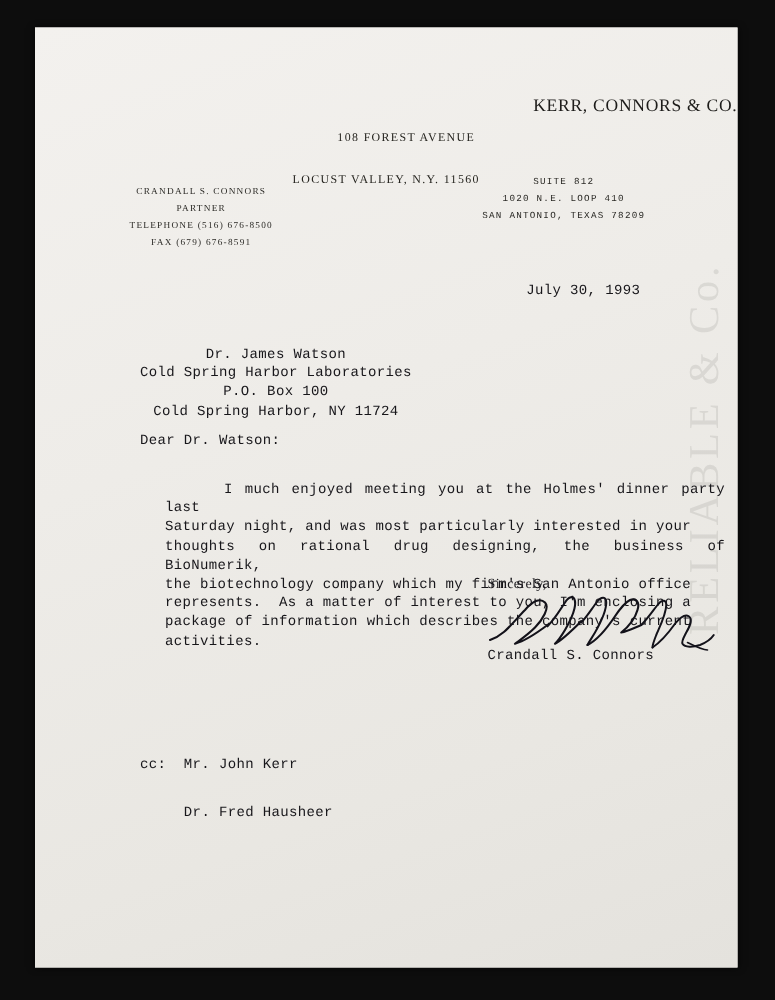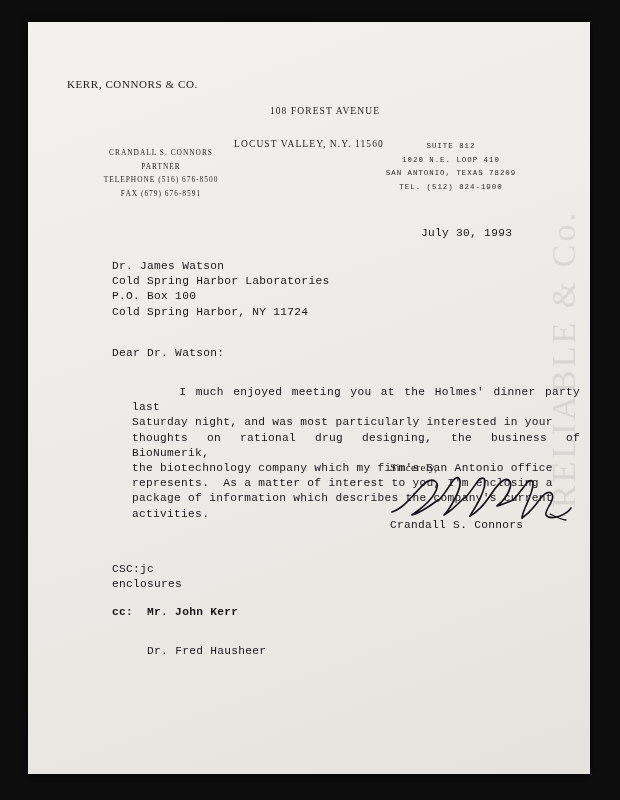--- a/index.html
+++ b/index.html
@@ -53,23 +53,23 @@
     letter-spacing: 3px;
     color: rgba(120,118,112,0.16);
     white-space: nowrap;
     text-align: center;
   }
   
   .lh-company {
     position: absolute;
     left: 0; right: 0;
     top: 56px;
-    text-align: left;
-    font-family: "Liberation Serif", serif;
-    font-size: 11px;
+    text-align: right;
+    font-family: "Liberation Serif", serif;
+    font-size: 14px;
     letter-spacing: 0.6px;
     color: #1d1c1a;
     padding-left: 39px;
   }
   .lh-addr1 {
     position: absolute;
     left: 0; right: 0;
     top: 84px;
     text-align: center;
     font-size: 9.5px;
@@ -126,21 +126,22 @@
   }
   #date {
     position: absolute;
     left: 362px;
     top: 204px;
     margin-left: 31px;
   }
   #recipient {
     position: absolute;
     left: 84px;
-    top: 237px;
+    top: 255px;
+    text-align: center;
   }
   #salutation {
     position: absolute;
     left: 84px;
     top: 324px;
   }
   #bodytext {
     position: absolute;
     left: 84px;
     top: 363px;
@@ -169,21 +170,20 @@
   }
   #initials {
     position: absolute;
     left: 84px;
     top: 540px;
   }
   #cc-line {
     position: absolute;
     left: 84px;
     top: 583px;
-    font-weight: bold;
   }
   #cc-second {
     position: absolute;
     left: 84px;
     top: 622px;
   }
 </style>
 </head>
 <body>
 
@@ -203,21 +203,20 @@
       <div>CRANDALL S. CONNORS</div>
       <div>PARTNER</div>
       <div>TELEPHONE (516) 676-8500</div>
       <div>FAX (679) 676-8591</div>
     </div>
 
     <div class="contact-right">
       <div>SUITE 812</div>
       <div>1020 N.E. LOOP 410</div>
       <div>SAN ANTONIO, TEXAS 78209</div>
-      <div>TEL. (512) 824-1900</div>
     </div>
 
     <div id="date" class="typed">July 30, 1993</div>
 
     <div id="recipient" class="typed">Dr. James Watson
 Cold Spring Harbor Laboratories
 P.O. Box 100
 Cold Spring Harbor, NY 11724</div>
 
     <div id="salutation" class="typed">Dear Dr. Watson:</div>
@@ -239,20 +238,18 @@
         <path d="M79 30 C84 25, 88 18, 92 13 C95 9, 99 9, 99 14 C99 21, 94 31, 90 38 C87 43, 85 46, 84 48" stroke-width="1.6"></path>
         <path d="M84 48 C92 44, 100 34, 106 25 C110 19, 114 14, 118 12 C123 10, 126 14, 124 20 C122 27, 116 34, 111 38 C116 37, 122 34, 127 32" stroke-width="1.7"></path>
         <path d="M127 32 C132 27, 136 21, 140 16 C143 12, 147 11, 147 16 C147 23, 142 33, 139 40 C137 45, 136 48, 136 50" stroke-width="1.6"></path>
         <path d="M136 50 C142 46, 149 38, 154 31 C158 26, 162 23, 165 25 C168 27, 166 33, 163 38 C161 42, 159 45, 160 47 C162 50, 168 50, 174 48 C179 46, 183 43, 185 40" stroke-width="1.6"></path>
         <path d="M164 46 C170 49, 176 52, 180 52" stroke-width="1.3"></path>
       </g>
     </svg>
 
     <div id="signer" class="typed">Crandall S. Connors</div>
 
-    <div id="initials" class="typed">CSC:jc
-enclosures</div>
 
     <div id="cc-line" class="typed">cc:  Mr. John Kerr</div>
     <div id="cc-second" class="typed">     Dr. Fred Hausheer</div>
 
   </div>
 </div>
 
 </body></html>

